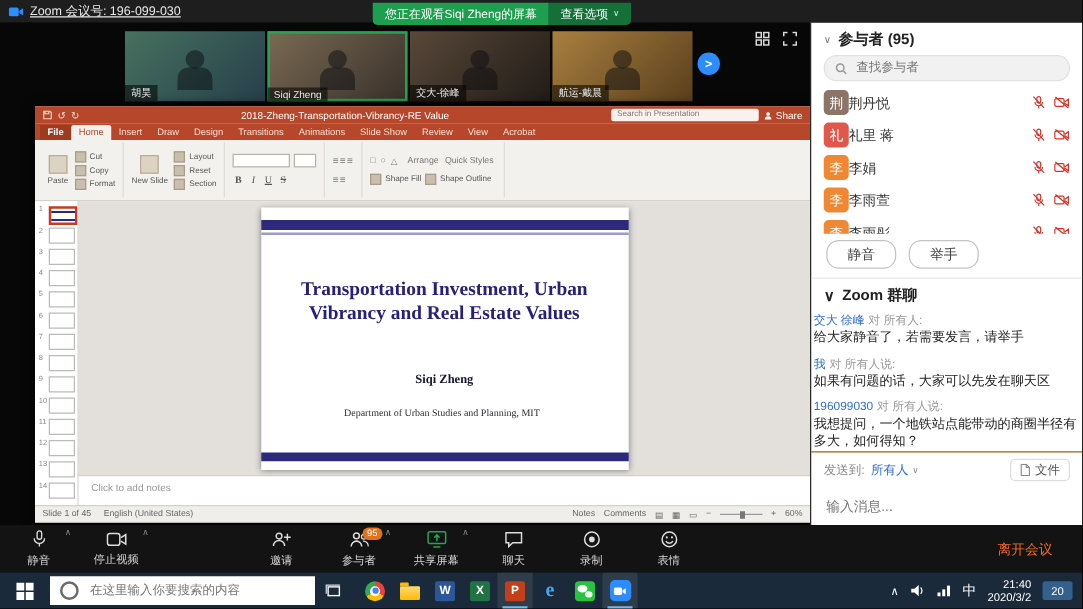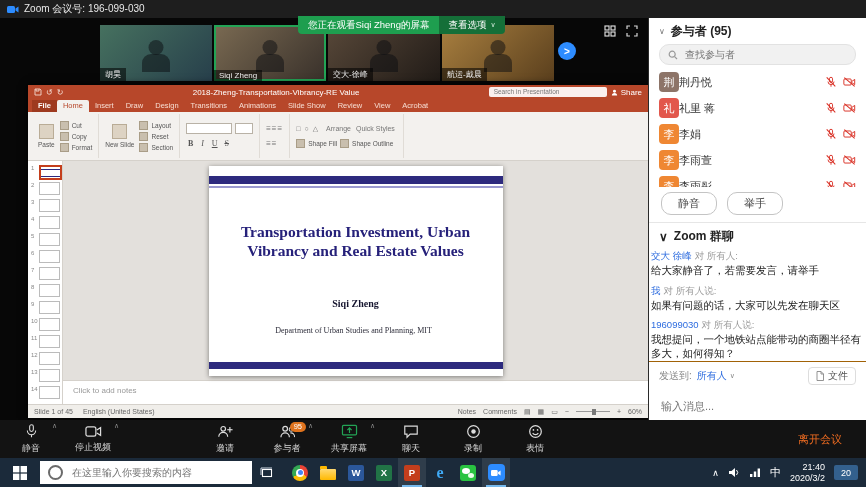--- a/index.html
+++ b/index.html
@@ -1,22 +1,22 @@
 <!DOCTYPE html>
 <html><head>
 <meta charset="utf-8">
 <style>
   html,body{margin:0;padding:0;background:#000;}
   .screen{position:relative;width:866px;height:487px;background:#000;overflow:hidden;
           font-family:"Liberation Sans",sans-serif;-webkit-font-smoothing:antialiased;}
   
   .topbar{position:absolute;top:0;left:0;width:866px;height:18px;background:#1e1e1e;
-          display:flex;align-items:center;color:#e8e8e8;font-size:10px;z-index:30;}
+          display:flex;align-items:center;color:#e8e8e8;font-size:10px;z-index:30;text-decoration:underline;}
   .tb-left{display:flex;align-items:center;gap:5px;padding-left:7px;}
-  .watch{position:absolute;left:298px;top:16px;height:18px;display:flex;border-radius:0 0 4px 4px;overflow:hidden;}
+  .watch{position:absolute;left:298px;top:2px;height:18px;display:flex;border-radius:0 0 4px 4px;overflow:hidden;}
   .watching{background:#1e9e4f;color:#fff;font-size:9.5px;display:flex;align-items:center;padding:0 10px;}
   .view-opts{background:#156f38;color:#fff;font-size:9.5px;display:flex;align-items:center;gap:4px;padding:5px 9px;cursor:default;}
   .view-opts .cd{font-size:7px;color:#cfe9d8;}
   
   .main{position:absolute;top:18px;left:0;width:648px;height:402px;background:#070707;}
   .strip-controls{position:absolute;right:10px;top:7px;display:flex;gap:10px;z-index:5;}
   .video-strip{position:absolute;left:100px;top:7px;display:flex;gap:2px;}
   .tile{position:relative;width:112px;height:56px;overflow:hidden;}
   .tile.t1{background:linear-gradient(135deg,#46715f,#273f4b);}
   .tile.t2{background:linear-gradient(135deg,#7a6a52,#38302a);}

